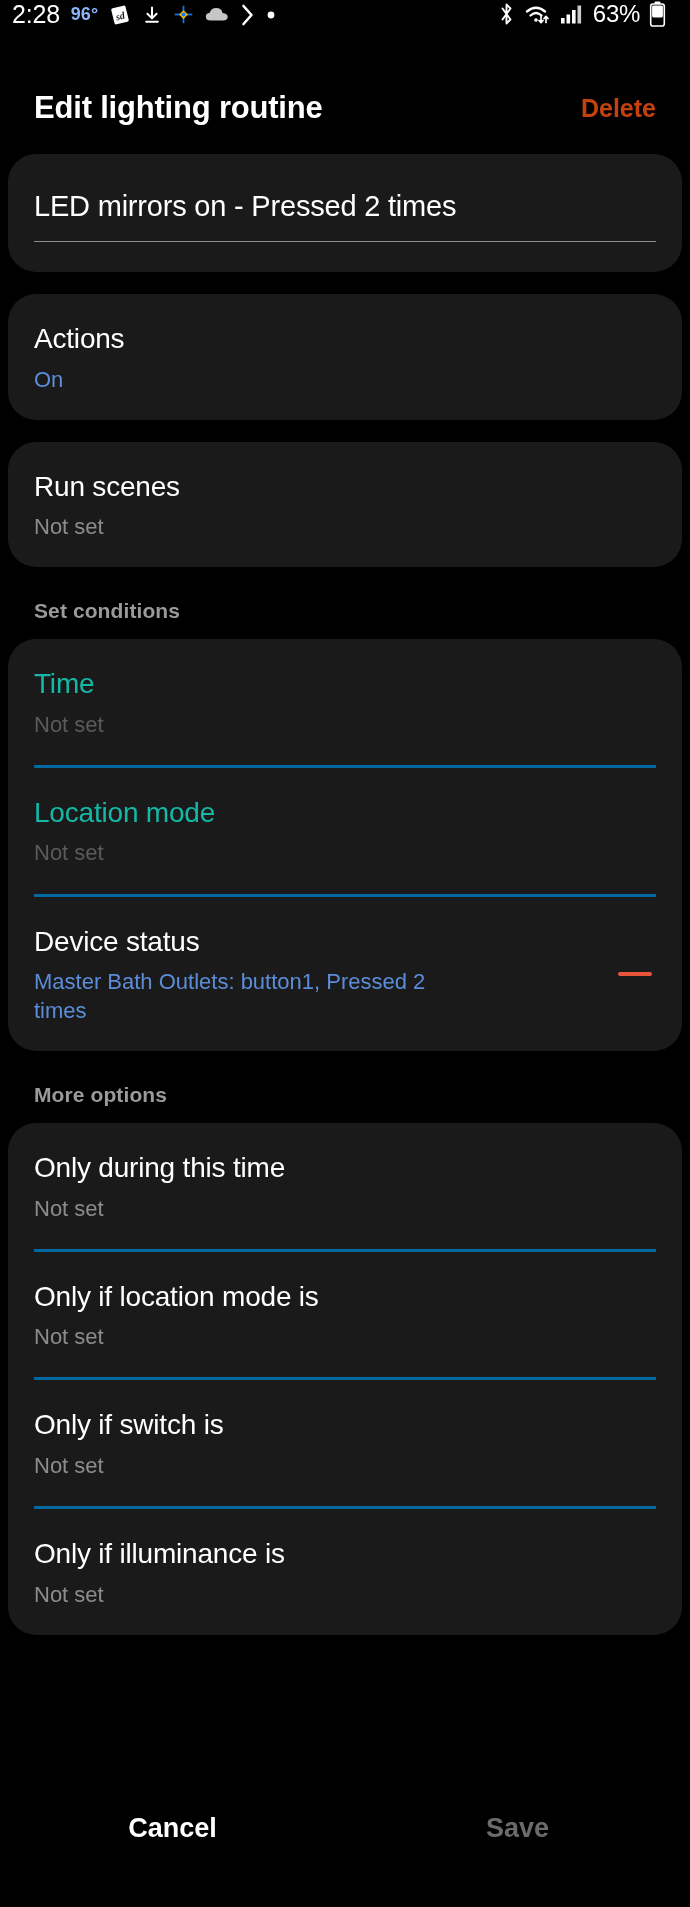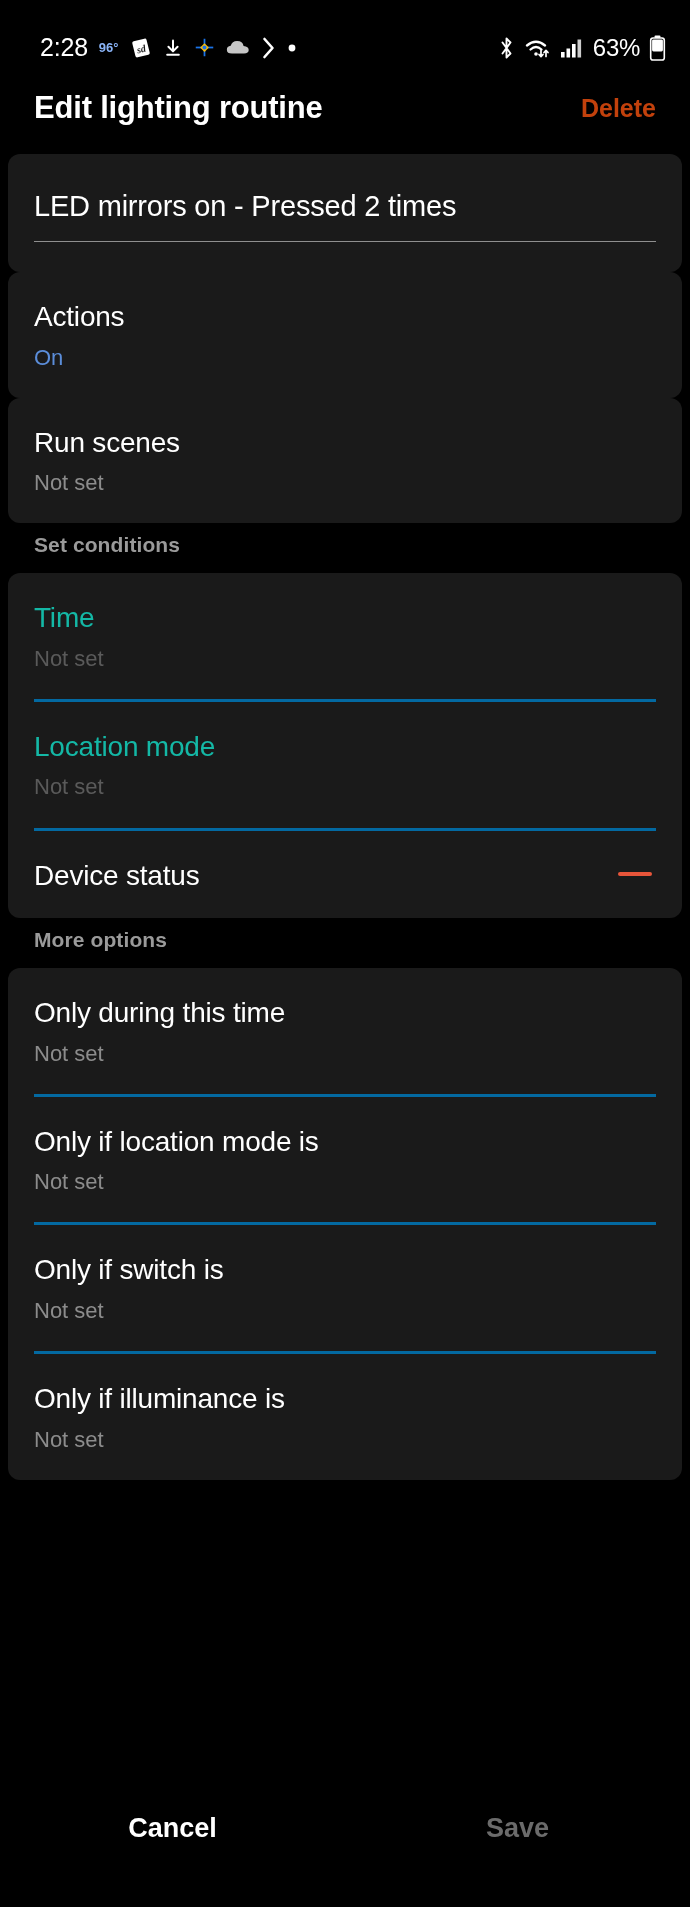--- a/index.html
+++ b/index.html
@@ -15,30 +15,30 @@
     width: 690px; height: 1907px;
     background: #000000;
     display: flex;
     flex-direction: column;
   }
 
   
   .statusbar {
     height: 62px;
     display: flex;
-    align-items: flex-end;
-    padding: 0 24px 0 40px;
+    align-items: flex-start;
+    padding: 0 24px 0 12px;
     flex: 0 0 auto;
   }
   .sb-left { display: flex; align-items: center; gap: 11px; }
   .sb-right { display: flex; align-items: center; gap: 9px; margin-left: auto; }
   .sb-time {
     color: #ffffff; font-size: 25px; letter-spacing: -0.2px;
   }
-  .sb-temp { color: #8ab4f8; font-size: 13px; font-weight: bold; }
+  .sb-temp { color: #8ab4f8; font-size: 18px; font-weight: bold; }
   .ico { display: inline-block; line-height: 0; }
   .sb-batt-text { color: #ffffff; font-size: 24px; letter-spacing: -0.3px; }
 
   
   .header {
     height: 92px;
     display: flex;
     align-items: center;
     padding: 0 34px;
     flex: 0 0 auto;
@@ -58,21 +58,22 @@
 
   
   .body {
     flex: 1 1 auto;
     padding: 0 8px;
     overflow: hidden;
   }
 
   .card {
     background: #1a1a1a;
-    border-radius: 12px;
+    border-radius: 28px;
+    margin-bottom: 22px;
     padding: 0 26px;
   }
 
   .name-card {
     padding: 36px 26px 30px 26px;
   }
   .name-value {
     color: #ffffff;
     font-size: 29px;
     padding-bottom: 18px;
@@ -270,20 +271,21 @@
       <div class="row disabled">
         <div class="row-title">Time</div>
         <div class="row-sub grey">Not set</div>
       </div>
       <div class="row disabled">
         <div class="row-title">Location mode</div>
         <div class="row-sub grey">Not set</div>
       </div>
       <div class="row">
         <div class="row-title">Device status</div>
+        <div class="row-sub blue">Master Bath Outlets: button1, Pressed 2 times</div>
         <div class="row-remove"></div>
       </div>
     </div>
 
     <div class="section-label">More options</div>
     <div class="card">
       <div class="row">
         <div class="row-title">Only during this time</div>
         <div class="row-sub grey">Not set</div>
       </div>

